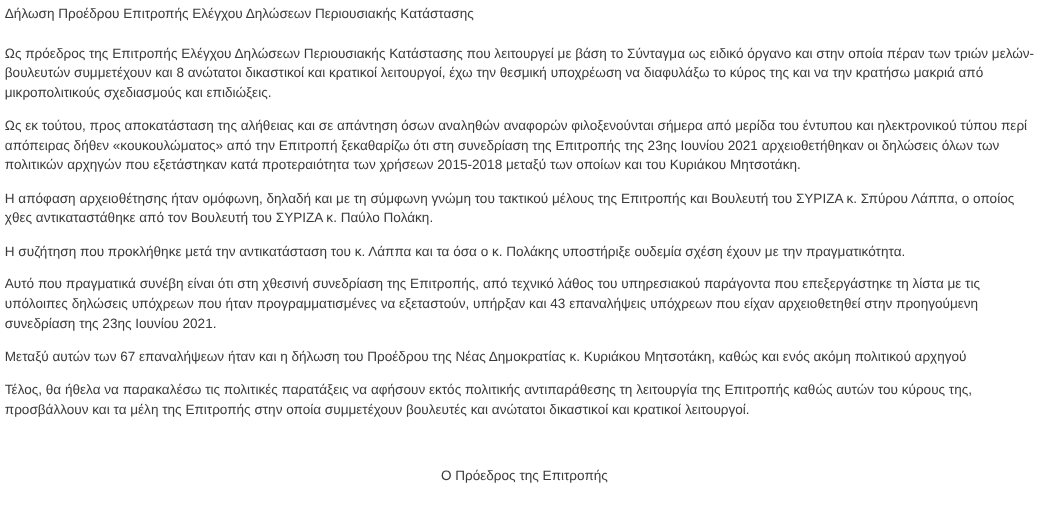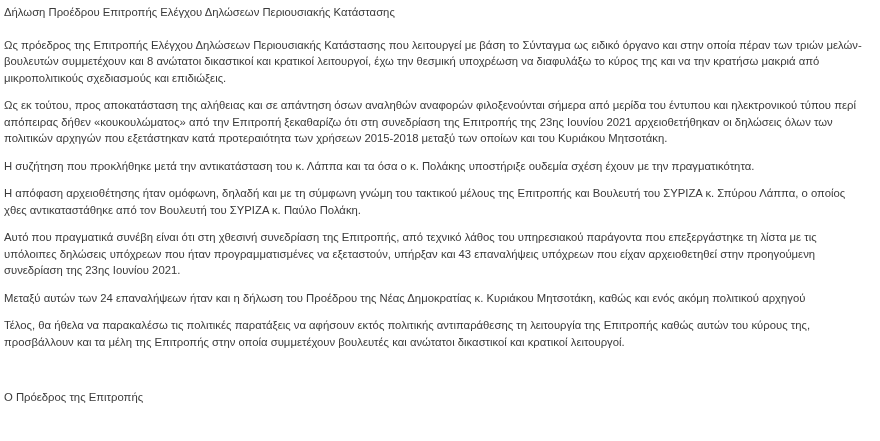--- a/index.html
+++ b/index.html
@@ -25,29 +25,30 @@
       margin: 0 0 11px 0;
     }
     .doc p.title {
       margin-bottom: 16px;
     }
     .doc .spacer {
       height: 28px;
     }
     .doc p.sign {
       margin-bottom: 12px;
+      text-align: center;
     }
   </style>
 </head>
 <body>
 
 <div class="doc">
   <p class="title">Δήλωση Προέδρου Επιτροπής Ελέγχου Δηλώσεων Περιουσιακής Κατάστασης</p>
   <p>Ως πρόεδρος της Επιτροπής Ελέγχου Δηλώσεων Περιουσιακής Κατάστασης που λειτουργεί με βάση το Σύνταγμα ως ειδικό όργανο και στην οποία πέραν των τριών μελών-βουλευτών συμμετέχουν και 8 ανώτατοι δικαστικοί και κρατικοί λειτουργοί, έχω την θεσμική υποχρέωση να διαφυλάξω το κύρος της και να την κρατήσω μακριά από μικροπολιτικούς σχεδιασμούς και επιδιώξεις.</p>
   <p>Ως εκ τούτου, προς αποκατάσταση της αλήθειας και σε απάντηση όσων αναληθών αναφορών φιλοξενούνται σήμερα από μερίδα του έντυπου και ηλεκτρονικού τύπου περί απόπειρας δήθεν «κουκουλώματος» από την Επιτροπή ξεκαθαρίζω ότι στη συνεδρίαση της Επιτροπής της 23ης Ιουνίου 2021 αρχειοθετήθηκαν οι δηλώσεις όλων των πολιτικών αρχηγών που εξετάστηκαν κατά προτεραιότητα των χρήσεων 2015-2018 μεταξύ των οποίων και του Κυριάκου Μητσοτάκη.</p>
+  <p>Η απόφαση αρχειοθέτησης ήταν ομόφωνη, δηλαδή και με τη σύμφωνη γνώμη του τακτικού μέλους της Επιτροπής και Βουλευτή του ΣΥΡΙΖΑ κ. Σπύρου Λάππα, ο οποίος χθες αντικαταστάθηκε από τον Βουλευτή του ΣΥΡΙΖΑ κ. Παύλο Πολάκη.</p>
   <p>Η συζήτηση που προκλήθηκε μετά την αντικατάσταση του κ. Λάππα και τα όσα ο κ. Πολάκης υποστήριξε ουδεμία σχέση έχουν με την πραγματικότητα.</p>
-  <p>Η απόφαση αρχειοθέτησης ήταν ομόφωνη, δηλαδή και με τη σύμφωνη γνώμη του τακτικού μέλους της Επιτροπής και Βουλευτή του ΣΥΡΙΖΑ κ. Σπύρου Λάππα, ο οποίος χθες αντικαταστάθηκε από τον Βουλευτή του ΣΥΡΙΖΑ κ. Παύλο Πολάκη.</p>
   <p>Αυτό που πραγματικά συνέβη είναι ότι στη χθεσινή συνεδρίαση της Επιτροπής, από τεχνικό λάθος του υπηρεσιακού παράγοντα που επεξεργάστηκε τη λίστα με τις υπόλοιπες δηλώσεις υπόχρεων που ήταν προγραμματισμένες να εξεταστούν, υπήρξαν και 43 επαναλήψεις υπόχρεων που είχαν αρχειοθετηθεί στην προηγούμενη συνεδρίαση της 23ης Ιουνίου 2021.</p>
-  <p>Μεταξύ αυτών των 24 επαναλήψεων ήταν και η δήλωση του Προέδρου της Νέας Δημοκρατίας κ. Κυριάκου Μητσοτάκη, καθώς και ενός ακόμη πολιτικού αρχηγού</p>
+  <p>Μεταξύ αυτών των 67 επαναλήψεων ήταν και η δήλωση του Προέδρου της Νέας Δημοκρατίας κ. Κυριάκου Μητσοτάκη, καθώς και ενός ακόμη πολιτικού αρχηγού</p>
   <p>Τέλος, θα ήθελα να παρακαλέσω τις πολιτικές παρατάξεις να αφήσουν εκτός πολιτικής αντιπαράθεσης τη λειτουργία της Επιτροπής καθώς αυτών του κύρους της, προσβάλλουν και τα μέλη της Επιτροπής στην οποία συμμετέχουν βουλευτές και ανώτατοι δικαστικοί και κρατικοί λειτουργοί.</p>
   <div class="spacer"></div>
   <p class="sign">Ο Πρόεδρος της Επιτροπής</p>
 </div>
 
 </body></html>

